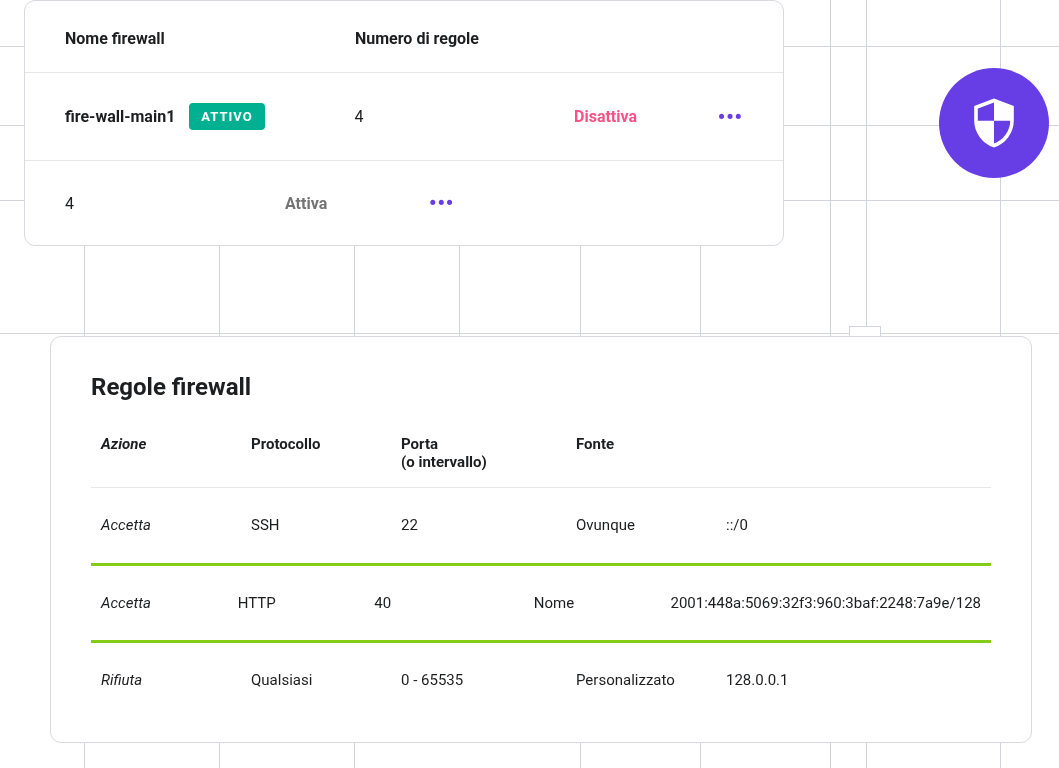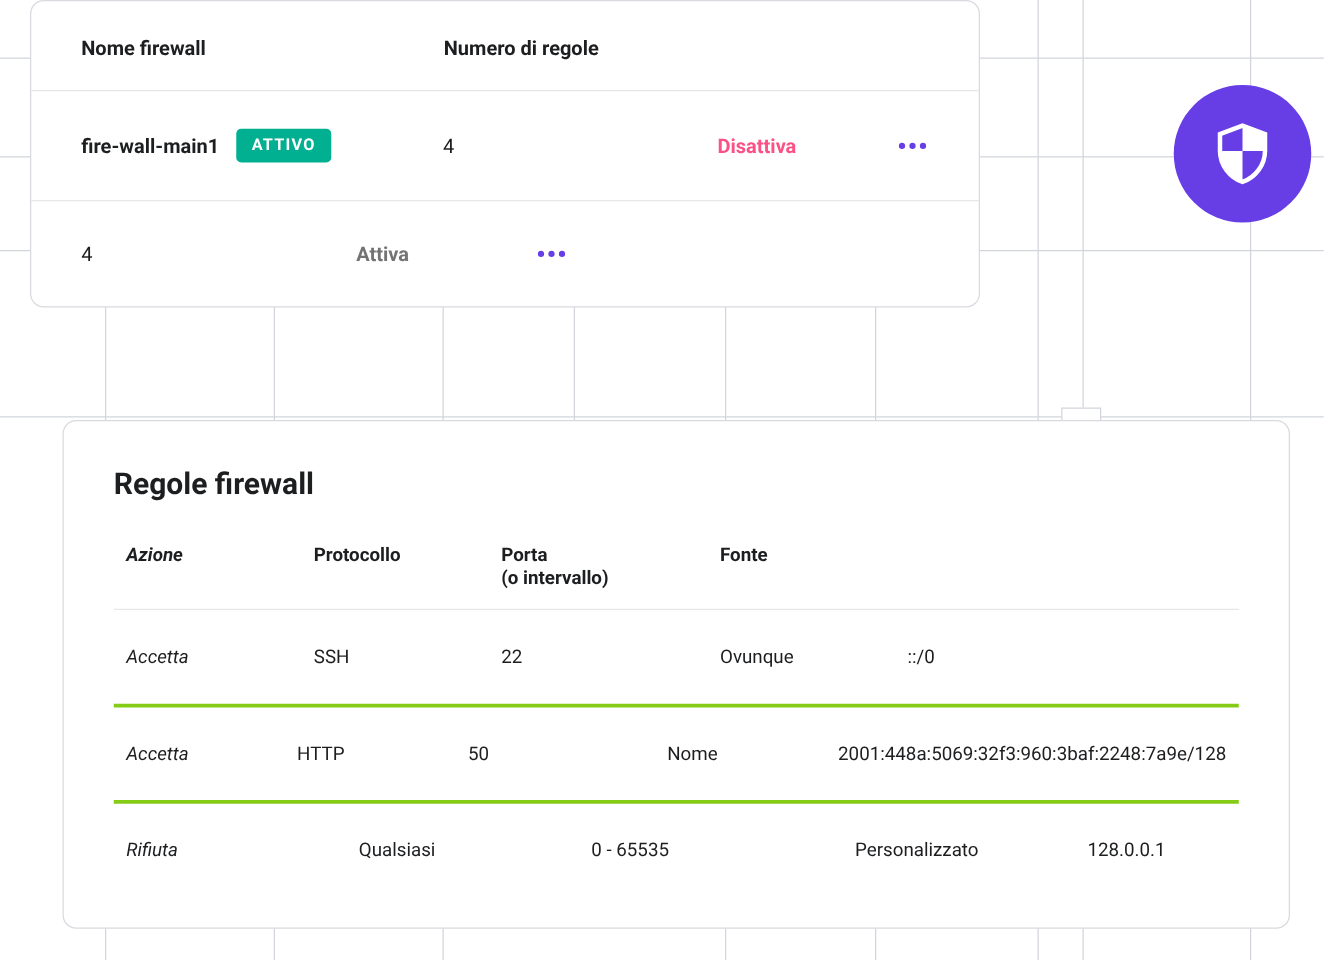--- a/index.html
+++ b/index.html
@@ -138,21 +138,21 @@
       border-bottom: 1px solid #e5e7eb;
     }
     .rules-row {
       display: flex;
       padding: 26px 10px;
       font-size: 15px;
       color: #1d1e20;
       border-bottom: 3px solid #84cc16;
       align-items: center;
     }
-    .rules-row:last-child { border-bottom: none; padding-bottom: 10px; gap: 36px; }
+    .rules-row:last-child { border-bottom: none; padding-bottom: 10px; }
     .r-col-action { width: 150px; font-style: italic; }
     .r-col-proto { width: 150px; }
     .r-col-port { width: 175px; }
     .r-col-source { width: 150px; }
     .r-col-details { flex: 1; line-height: 1.5; }
   </style>
 </head>
 <body>
 
 <div class="grid-line grid-vertical" style="left:84px"></div>
@@ -220,21 +220,21 @@
       <div class="r-col-action">Accetta</div>
       <div class="r-col-proto">SSH</div>
       <div class="r-col-port">22</div>
       <div class="r-col-source">Ovunque</div>
       <div class="r-col-details">::/0</div>
     </div>
 
     <div class="rules-row">
       <div class="r-col-action">Accetta</div>
       <div class="r-col-proto">HTTP</div>
-      <div class="r-col-port">50</div>
+      <div class="r-col-port">40</div>
       <div class="r-col-source">Nome</div>
       <div class="r-col-details">2001:448a:5069:32f3:960:3baf:2248:7a9e/128</div>
     </div>
 
     <div class="rules-row">
       <div class="r-col-action">Rifiuta</div>
       <div class="r-col-proto">Qualsiasi</div>
       <div class="r-col-port">0 - 65535</div>
       <div class="r-col-source">Personalizzato</div>
       <div class="r-col-details">128.0.0.1</div>

